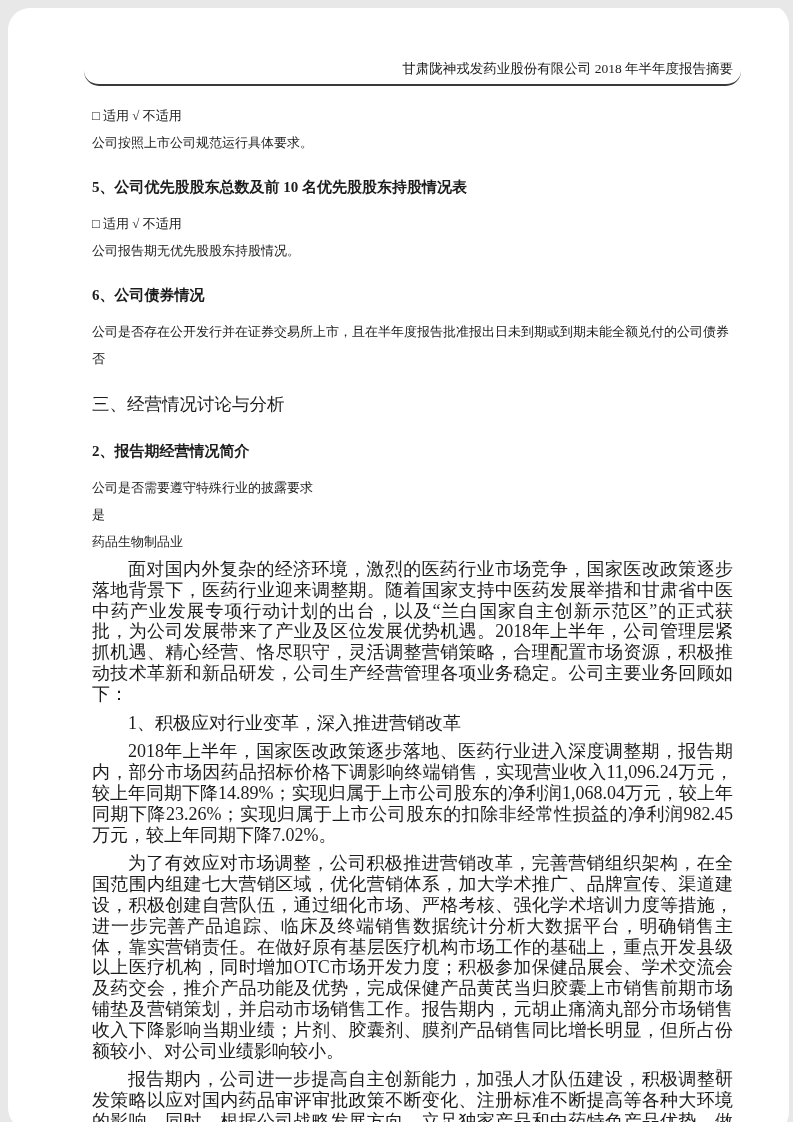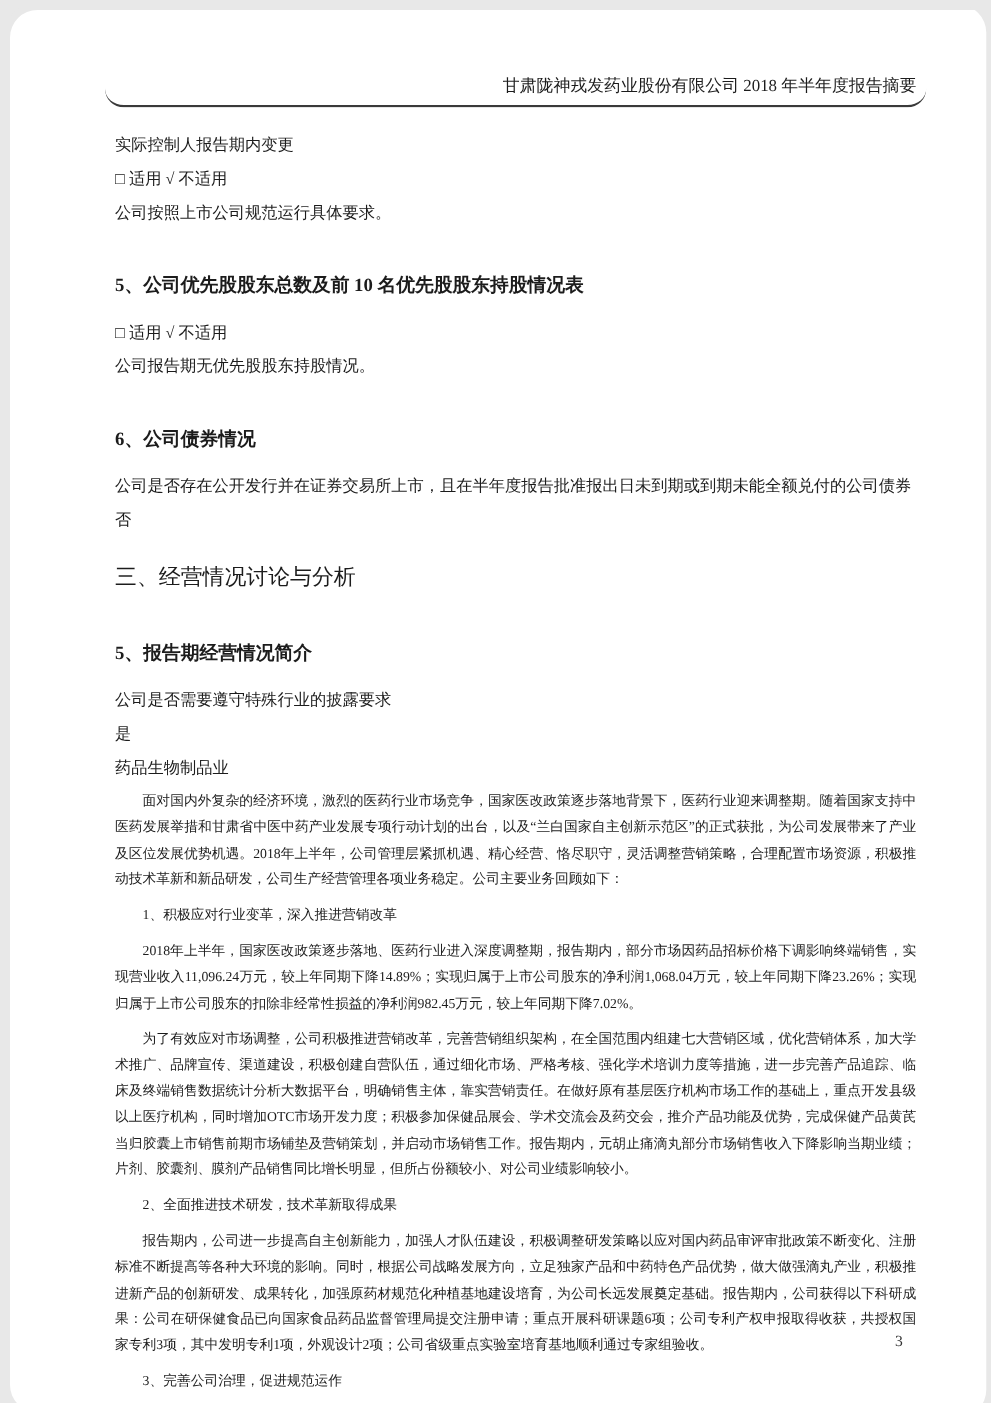--- a/index.html
+++ b/index.html
@@ -28,30 +28,30 @@
   }
   .ln {
     font-size: 13px;
     line-height: 19px;
     text-align: left;
   }
   .h3 {
     font-size: 15px;
     font-weight: bold;
     line-height: 20px;
-    margin: 32px 0 9px 0;
+    margin: 17px 0 9px 0;
   }
   .h2 {
     font-size: 17.5px;
     font-weight: normal;
     line-height: 24px;
     margin: 16px 0 10px 0;
   }
   .para {
-    font-size: 11px;
+    font-size: 18px;
     line-height: 20.8px;
     text-align: justify;
     text-justify: inter-character;
     text-indent: 2em;
   }
   .para.flush { text-indent: 0; }
   .page-number {
     position: absolute;
     top: 1054px;
     left: 704px;
@@ -62,43 +62,41 @@
 </head>
 <body>
 
 <div class="page">
 
   <div class="page-header">
     <span>甘肃陇神戎发药业股份有限公司 2018 年半年度报告摘要</span>
   </div>
 
   <div class="content">
-    <div class="ln">实际控制人报告期内变更</div>
     <div class="ln">□ 适用 √ 不适用</div>
     <div class="ln">公司按照上市公司规范运行具体要求。</div>
 
     <div class="h3">5、公司优先股股东总数及前 10 名优先股股东持股情况表</div>
     <div class="ln">□ 适用 √ 不适用</div>
     <div class="ln">公司报告期无优先股股东持股情况。</div>
 
     <div class="h3">6、公司债券情况</div>
     <div class="ln">公司是否存在公开发行并在证券交易所上市，且在半年度报告批准报出日未到期或到期未能全额兑付的公司债券</div>
     <div class="ln">否</div>
 
     <div class="h2">三、经营情况讨论与分析</div>
-    <div class="h3">5、报告期经营情况简介</div>
+    <div class="h3">2、报告期经营情况简介</div>
     <div class="ln">公司是否需要遵守特殊行业的披露要求</div>
     <div class="ln">是</div>
     <div class="ln">药品生物制品业</div>
 
     <div class="para">面对国内外复杂的经济环境，激烈的医药行业市场竞争，国家医改政策逐步落地背景下，医药行业迎来调整期。随着国家支持中医药发展举措和甘肃省中医中药产业发展专项行动计划的出台，以及“兰白国家自主创新示范区”的正式获批，为公司发展带来了产业及区位发展优势机遇。2018年上半年，公司管理层紧抓机遇、精心经营、恪尽职守，灵活调整营销策略，合理配置市场资源，积极推动技术革新和新品研发，公司生产经营管理各项业务稳定。公司主要业务回顾如下：</div>
     <div class="para">1、积极应对行业变革，深入推进营销改革</div>
     <div class="para">2018年上半年，国家医改政策逐步落地、医药行业进入深度调整期，报告期内，部分市场因药品招标价格下调影响终端销售，实现营业收入11,096.24万元，较上年同期下降14.89%；实现归属于上市公司股东的净利润1,068.04万元，较上年同期下降23.26%；实现归属于上市公司股东的扣除非经常性损益的净利润982.45万元，较上年同期下降7.02%。</div>
     <div class="para">为了有效应对市场调整，公司积极推进营销改革，完善营销组织架构，在全国范围内组建七大营销区域，优化营销体系，加大学术推广、品牌宣传、渠道建设，积极创建自营队伍，通过细化市场、严格考核、强化学术培训力度等措施，进一步完善产品追踪、临床及终端销售数据统计分析大数据平台，明确销售主体，靠实营销责任。在做好原有基层医疗机构市场工作的基础上，重点开发县级以上医疗机构，同时增加OTC市场开发力度；积极参加保健品展会、学术交流会及药交会，推介产品功能及优势，完成保健产品黄芪当归胶囊上市销售前期市场铺垫及营销策划，并启动市场销售工作。报告期内，元胡止痛滴丸部分市场销售收入下降影响当期业绩；片剂、胶囊剂、膜剂产品销售同比增长明显，但所占份额较小、对公司业绩影响较小。</div>
-    <div class="para">2、全面推进技术研发，技术革新取得成果</div>
     <div class="para">报告期内，公司进一步提高自主创新能力，加强人才队伍建设，积极调整研发策略以应对国内药品审评审批政策不断变化、注册标准不断提高等各种大环境的影响。同时，根据公司战略发展方向，立足独家产品和中药特色产品优势，做大做强滴丸产业，积极推进新产品的创新研发、成果转化，加强原药材规范化种植基地建设培育，为公司长远发展奠定基础。报告期内，公司获得以下科研成果：公司在研保健食品已向国家食品药品监督管理局提交注册申请；重点开展科研课题6项；公司专利产权申报取得收获，共授权国家专利3项，其中发明专利1项，外观设计2项；公司省级重点实验室培育基地顺利通过专家组验收。</div>
     <div class="para">3、完善公司治理，促进规范运作</div>
     <div class="para flush">成果转化，公司按照上市公司规范运行具体要求，积极推进内控建设，规范“三会”运行，健全上市公司信</div>
   </div>
 
   <div class="page-number">3</div>
 
 </div>
 
 </body></html>

